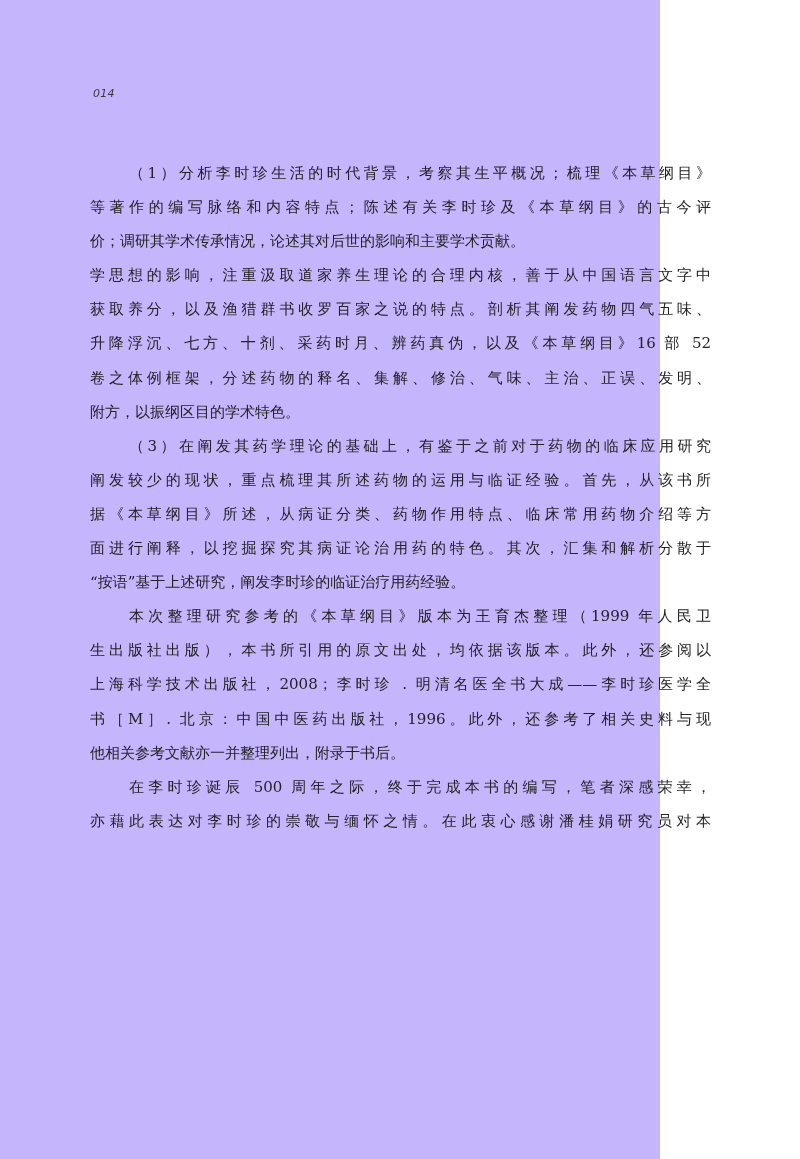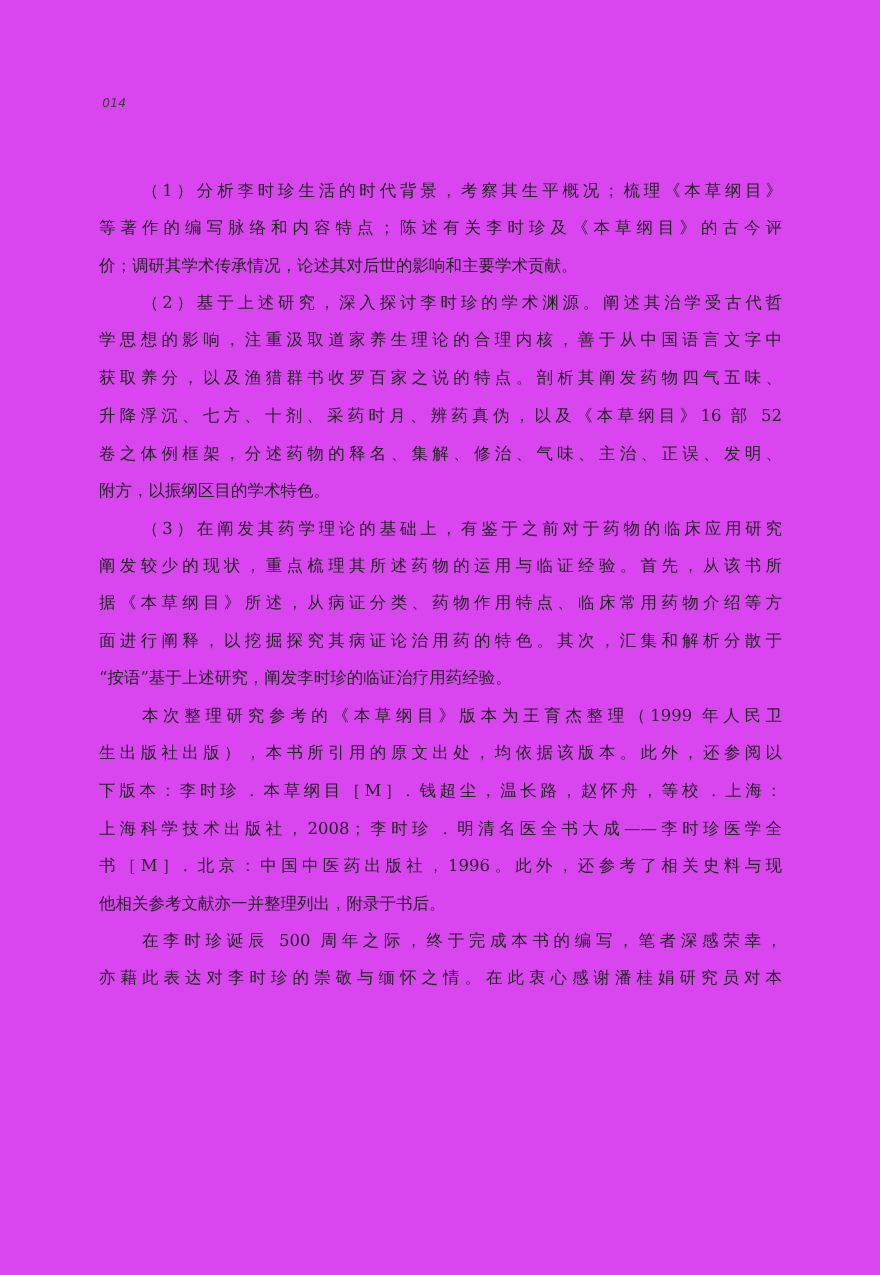--- a/index.html
+++ b/index.html
@@ -10,23 +10,23 @@
     body {
       width: 800px;
       height: 1159px;
       position: relative;
       overflow: hidden;
     }
     .page {
       position: absolute;
       left: 0;
       top: 0;
-      width: 800px;
+      width: 660px;
       height: 1159px;
-      background: #d946ef;
+      background: #c4b5fd;
     }
     .page-number {
       position: absolute;
       left: 93px;
       top: 87px;
       font-family: "DejaVu Sans", sans-serif;
       font-style: italic;
       font-size: 11px;
       color: #3a3a3a;
       letter-spacing: 0.2px;
@@ -65,40 +65,38 @@
 
   <div class="body-text">
 
     <div>
       <span class="line indent">（1）分析李时珍生活的时代背景，考察其生平概况；梳理《本草纲目》</span>
       <span class="line">等著作的编写脉络和内容特点；陈述有关李时珍及《本草纲目》的古今评</span>
       <span class="line last">价；调研其学术传承情况，论述其对后世的影响和主要学术贡献。</span>
     </div>
 
     <div>
-      <span class="line indent">（2）基于上述研究，深入探讨李时珍的学术渊源。阐述其治学受古代哲</span>
       <span class="line">学思想的影响，注重汲取道家养生理论的合理内核，善于从中国语言文字中</span>
       <span class="line">获取养分，以及渔猎群书收罗百家之说的特点。剖析其阐发药物四气五味、</span>
       <span class="line">升降浮沉、七方、十剂、采药时月、辨药真伪，以及《本草纲目》16 部 52</span>
       <span class="line">卷之体例框架，分述药物的释名、集解、修治、气味、主治、正误、发明、</span>
       <span class="line last">附方，以振纲区目的学术特色。</span>
     </div>
 
     <div>
       <span class="line indent">（3）在阐发其药学理论的基础上，有鉴于之前对于药物的临床应用研究</span>
       <span class="line">阐发较少的现状，重点梳理其所述药物的运用与临证经验。首先，从该书所</span>
       <span class="line">据《本草纲目》所述，从病证分类、药物作用特点、临床常用药物介绍等方</span>
       <span class="line">面进行阐释，以挖掘探究其病证论治用药的特色。其次，汇集和解析分散于</span>
       <span class="line last">“按语”基于上述研究，阐发李时珍的临证治疗用药经验。</span>
     </div>
 
     <div>
       <span class="line indent">本次整理研究参考的《本草纲目》版本为王育杰整理（1999 年人民卫</span>
       <span class="line">生出版社出版），本书所引用的原文出处，均依据该版本。此外，还参阅以</span>
-      <span class="line">下版本：李时珍 . 本草纲目［M］. 钱超尘，温长路，赵怀舟，等校 . 上海：</span>
       <span class="line">上海科学技术出版社，2008；李时珍 . 明清名医全书大成——李时珍医学全</span>
       <span class="line">书［M］. 北京：中国中医药出版社，1996。此外，还参考了相关史料与现</span>
       <span class="line last">他相关参考文献亦一并整理列出，附录于书后。</span>
     </div>
 
     <div>
       <span class="line indent">在李时珍诞辰 500 周年之际，终于完成本书的编写，笔者深感荣幸，</span>
       <span class="line">亦藉此表达对李时珍的崇敬与缅怀之情。在此衷心感谢潘桂娟研究员对本</span>
     </div>
   </div>

